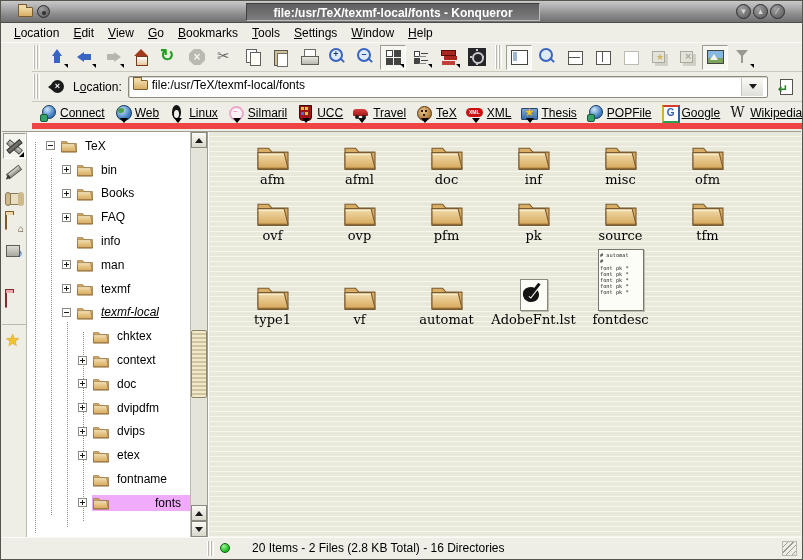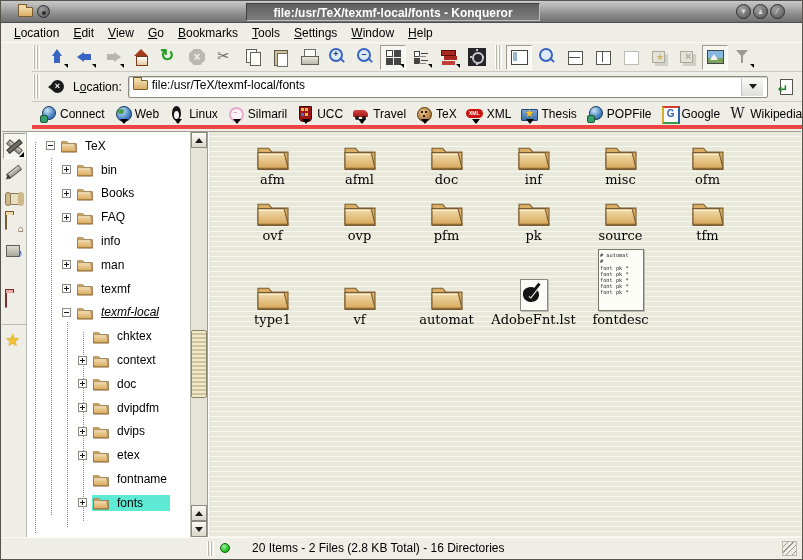--- a/index.html
+++ b/index.html
@@ -27,21 +27,21 @@
   
   .menubar { height:20px; display:flex; align-items:center; padding-left:6px;
     background:#eeeee6; border-bottom:1px solid #fbfbf6; }
   .menu-item { padding:2px 7px; cursor:default; }
   .menu-item u { text-decoration:underline; }
 
   
   .bar { display:flex; align-items:center; background:#eeeee6; border-bottom:1px solid #c9c9bd; position:relative;margin-left:31px; }
   .toolbar-main { height:29px; }
   .locbar { height:30px; }
-  .bookbar { height:27px; border-bottom:4px solid #ef4444; }
+  .bookbar { height:27px; border-bottom:6px solid #ef4444;text-decoration:underline; }
   .handle { width:7px; align-self:stretch; margin:2px 3px 2px 1px;
     background:repeating-linear-gradient(90deg,#ffffff 0 1px,#b9b9ad 1px 2px,#eeeee6 2px 3px); }
   .tb { position:relative; width:26px; height:25px; margin:0 1px; display:flex; align-items:center; justify-content:center; border:1px solid transparent; }
   .tb.pressed { background:#f7f7f1; border:1px solid #9c9c90; border-bottom-color:#fff; border-right-color:#fff; }
   .tb.has-dd::after { content:""; position:absolute; right:1px; bottom:1px;
     border-left:4px solid transparent; border-right:0 solid transparent; border-top:4px solid #000; }
   .glyph { position:relative; width:18px; height:18px; }
 
   
   .arrowart::before { content:""; position:absolute; left:4px; top:1px;
@@ -199,21 +199,21 @@
   .g1 { left:8px; top:10px; bottom:4px; } .g2 { left:24px; top:26px; bottom:22px; }
   .g3 { left:40px; top:190px; bottom:10px; } .g4 { left:56px; top:200px; bottom:16px; }
   .trow { position:relative; height:23.8px; display:flex; align-items:center; padding-left:calc(19px + var(--d,0)*16px); white-space:nowrap; }
   .expbox { position:relative; z-index:1; width:9px; height:9px; margin-right:5px; background:#fff; border:1px solid #8a8a82; flex:0 0 auto; }
   .expbox::before { content:""; position:absolute; left:1px; top:3px; width:5px; height:1px; background:#1a1a1a; }
   .exp-plus .expbox::after { content:""; position:absolute; left:3px; top:1px; width:1px; height:5px; background:#1a1a1a; }
   .exp-none .expbox { visibility:hidden; }
   .trow .tfold { flex:0 0 auto; margin-right:4px; position:relative; z-index:1; }
   .tlabel { padding:1px 3px; position:relative; z-index:1; }
   .trow.italic .tlabel { font-style:italic;text-decoration:underline; }
-  .trow.selected .selwrap { background:#5eead4; }
+  .trow.selected .selwrap { background:#f0abfc;gap:38px; }
   .selwrap { display:flex; align-items:center; padding-right:24px; }
   
   .vscroll { position:absolute; right:0; top:0; bottom:0; width:17px; background:#e4e4da; border-left:1px solid #b9b9ad; }
   .sbtn { position:absolute; left:0; width:16px; height:16px; background:linear-gradient(#fbfbf4,#d8d8cc);
     border:1px solid #8a8a80; display:flex; align-items:center; justify-content:center; }
   .sbtn::before { content:""; border-left:4px solid transparent; border-right:4px solid transparent; }
   .sbtn.up::before { border-bottom:5px solid #1a1a1a; } .sbtn.down::before { border-top:5px solid #1a1a1a; }
   .sb-top { top:0; } .sb-bup { bottom:16px; } .sb-bdown { bottom:0; }
   .sthumb { position:absolute; left:0; top:198px; width:16px; height:68px; border:1px solid #8a8468; border-radius:2px;
     background:repeating-linear-gradient(#f2e9cd 0 2px,#cfc49e 2px 4px); }

